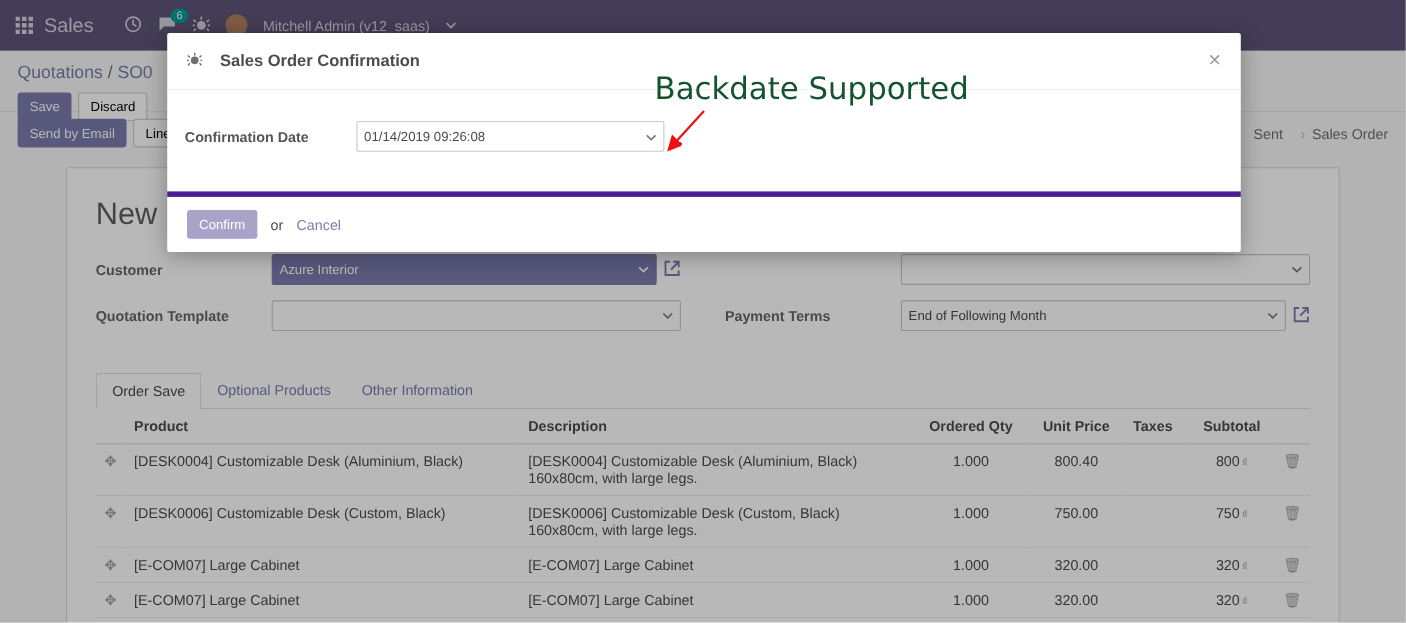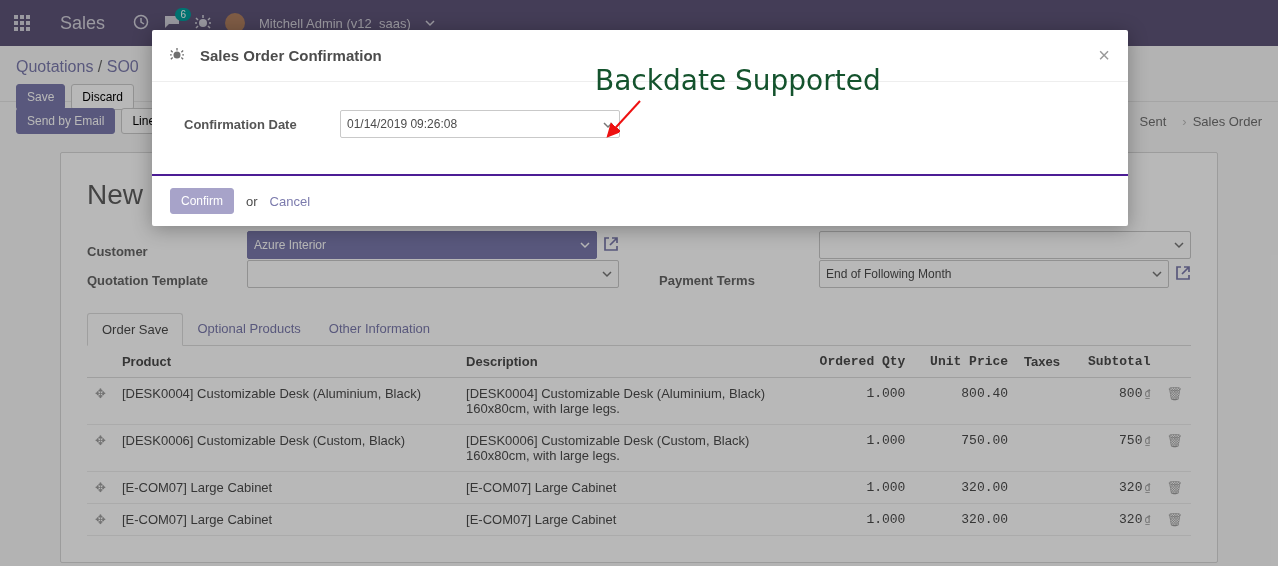--- a/index.html
+++ b/index.html
@@ -1,21 +1,21 @@
 <!DOCTYPE html>
 <html><head>
 <meta charset="utf-8">
 <style>
 * { box-sizing: border-box; margin: 0; padding: 0; }
 body { font-family: "Helvetica Neue", Arial, sans-serif; font-size: 13px; background: #f9f9f9; color: #4c4c4c; width: 1278px; height: 566px; overflow: hidden; position: relative; }
 
 
 .topnav { height: 46px; background: #5f5579; display: flex; align-items: center; padding: 0 8px; color: #d6d4de; }
 .topnav .apps { width: 28px; height: 28px; display: flex; align-items: center; justify-content: center; cursor: pointer; }
-.topnav .brand { font-size: 18px; margin-left: 24px; margin-right: 28px; }
+.topnav .brand { font-size: 18px; margin-left: 4px; margin-right: 28px; }
 .topnav .menu { display: flex; gap: 18px; flex: 1; font-size: 14px; }
 .topnav .menu span { cursor: pointer; }
 .topnav .right { display: flex; align-items: center; gap: 14px; }
 .chatbadge { position: relative; }
 .chatbadge .count { position: absolute; top: -6px; right: -10px; background: #00a09d; color: #fff; border-radius: 8px; font-size: 10px; padding: 1px 5px; }
 .avatar { width: 20px; height: 20px; border-radius: 50%; background: #b08060; display:inline-block; }
 .usertxt { font-size: 13px; }
 
 
 .row2 { height: 56px; padding: 12px 16px 0; border-bottom: 1px solid #e5e5e5; display:flex; align-items:flex-start; justify-content:space-between;}
@@ -30,54 +30,54 @@
 
 .actionbar { padding: 6px 16px 10px; display:flex; align-items:center; gap:6px;}
 .statusbar { margin-left: auto; display:flex; align-items:center; font-size:13px; color:#6f6f6f; gap:10px; }
 .chevsep::before { content: "›"; color:#bbb; margin: 0 6px; }
 
 
 .sheet { margin: 8px 60px; background: #fff; border: 1px solid #d8d8d8; border-radius: 2px; padding: 26px; }
 .rectitle { font-size: 28px; color: #5f5f5f; margin-bottom: 20px; }
 .form2col { display:flex; gap:40px; }
 .form2col .col { flex:1; }
-.frow { display:flex; align-items:flex-end; margin-bottom: 1px; }
+.frow { display:flex; align-items:center; margin-bottom: 14px; }
 .frow label { width: 160px; font-size: 13px; color:#666; font-weight:600; }
 .frow .field { flex:1; display:flex; align-items:center; gap:6px; }
 .sel { flex:1; border:1px solid #c9c9c9; height:28px; padding: 0 3px 0 6px; background:#fff; position:relative; border-radius:2px; font-size:12px; display:flex; align-items:center; }
 .sel.active { background:#7c7bad; color:#fff; border-color:#7c7bad; }
 .sel .caret { position:absolute; right:6px; top:8px; }
 .ext { color:#7c7bad; cursor:pointer; }
 
 
 .tabs { display:flex; border-bottom:1px solid #ddd; margin-top: 24px; }
 .tab { padding: 8px 14px; color:#7c7bad; cursor:pointer; font-size:13px; }
 .tab.active { color:#4c4c4c; border:1px solid #ddd; border-bottom:1px solid #fff; border-radius:3px 3px 0 0; margin-bottom:-1px; background:#fff;}
 
 
 table { width:100%; border-collapse: collapse; font-size:13px; }
 th { text-align:left; padding: 8px; border-bottom:1px solid #ddd; color:#4c4c4c; background:#fff; font-weight:600; }
-th.r, td.r { text-align:right;font-family:Liberation Mono, monospace; }
+th.r, td.r { text-align:center; }
 td { padding: 8px; border-bottom:1px solid #eee; vertical-align:top; }
 .drag { color:#a0a0a0; cursor:move; width:18px; }
 .trash { color:#a0a0a0; cursor:pointer; }
 .curr { font-size:10px; color:#999; margin-left:2px;}
 
 
 .overlay { position:absolute; inset:0; background: rgba(0,0,0,0.28); }
 
 
 .modal { position:absolute; left: 152px; top: 30px; width: 976px; background:#fff; border-radius:2px; box-shadow: 0 3px 20px rgba(0,0,0,.3); }
 .modal .mhdr { padding: 14px 18px; border-bottom:1px solid #eee; display:flex; align-items:center; justify-content:space-between; }
 .modal .mhdr .title { font-size:15px; font-weight:600; display:flex; align-items:center; gap:16px; }
-.modal .mbody { padding: 28px 32px 36px; display:flex; align-items:center; }
+.modal .mbody { padding: 28px 16px 36px; display:flex; align-items:center; }
 .modal .mbody label { width: 156px; font-weight:600; color:#555; font-size:13px;}
 .modal .mbody .dinput { width:280px; border:1px solid #c9c9c9; height:28px; padding:0 22px 0 6px; position:relative; border-radius:2px; display:flex; align-items:center; font-size:12px;}
 .modal .mbody .dinput .caret { position:absolute; right:6px; top:9px; }
-.modal .mftr { padding: 12px 18px; border-top:2px solid #4c1d95; display:flex; align-items:center; gap:12px; font-size:13px;}
+.modal .mftr { padding: 12px 18px; border-top:5px solid #4c1d95; display:flex; align-items:center; gap:12px; font-size:13px;}
 .closex { color:#9a9a9a; font-size:20px; cursor:pointer; }
 
 .annot { position:absolute; color:#14532d; font-size:28px; font-family: "DejaVu Sans", Arial, sans-serif; }
 .arrow { position:absolute; stroke:#e11; fill:#e11; }
 .caret svg { display:block; }
 </style>
 </head>
 <body>
 
 <div class="topnav">

